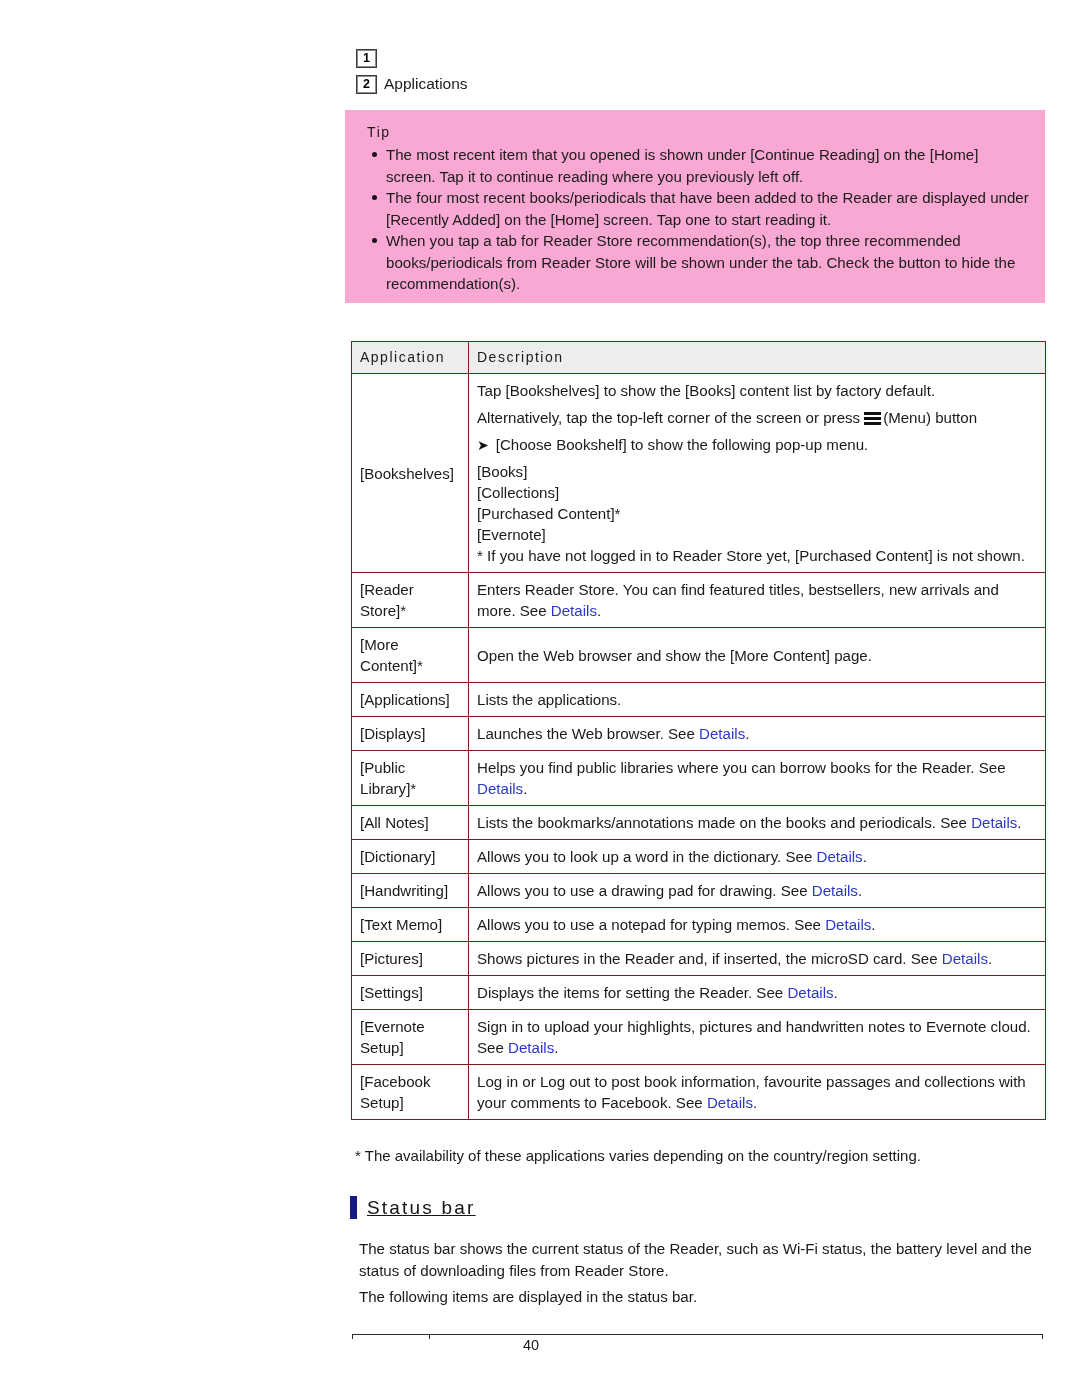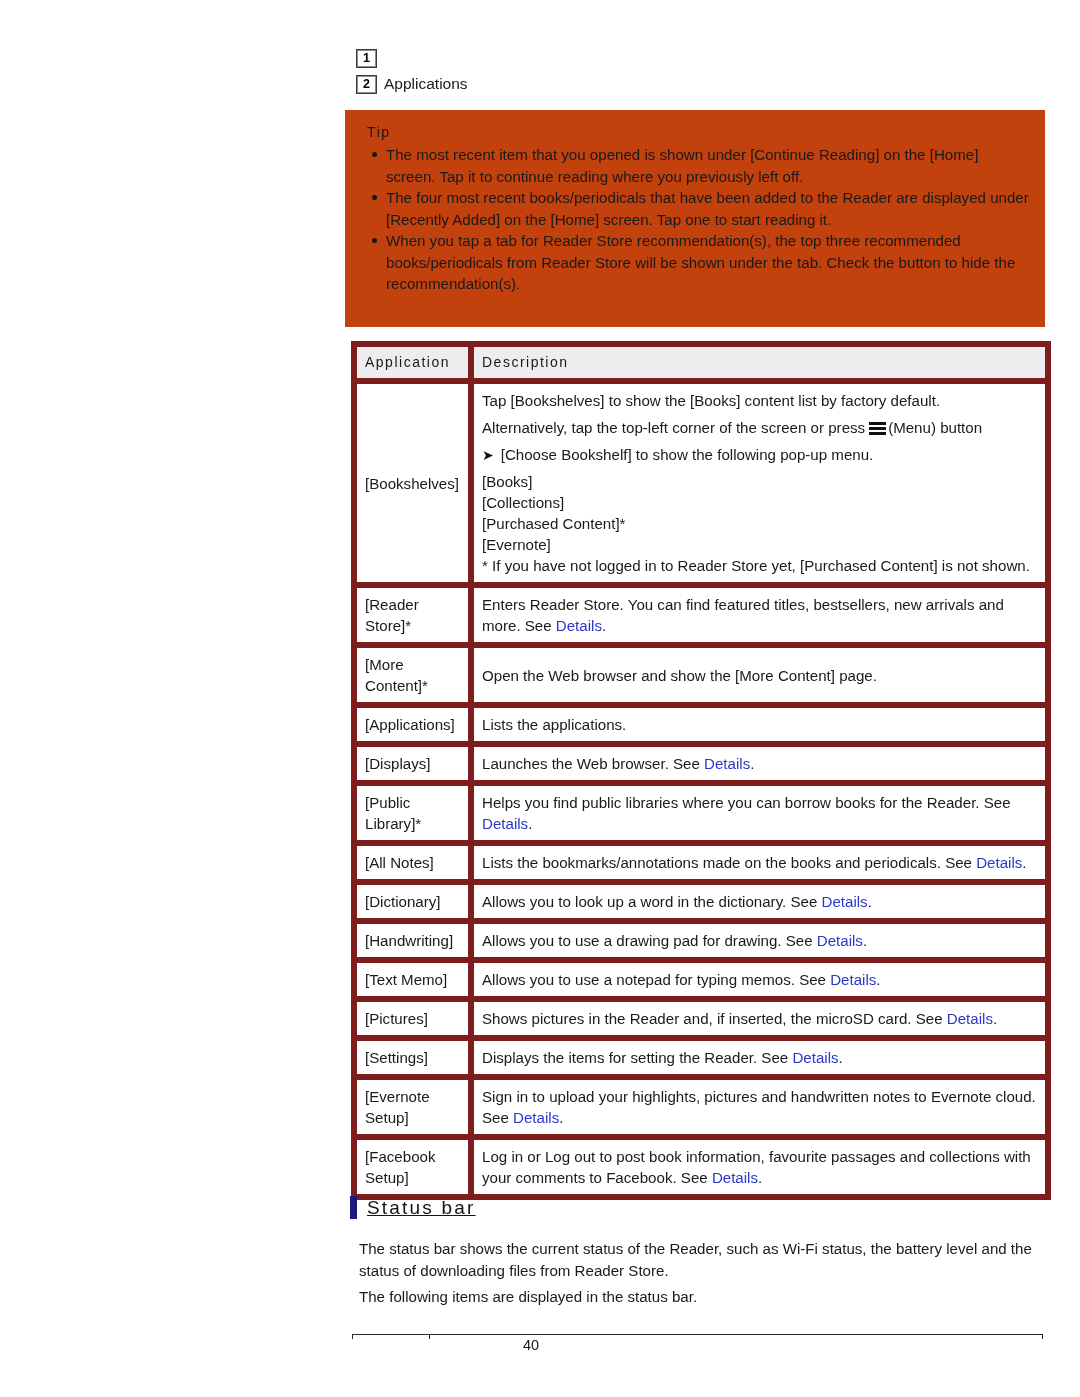--- a/index.html
+++ b/index.html
@@ -56,22 +56,22 @@
     margin-left: 8px;
     white-space: nowrap;
   }
 
   
   .tipbox {
     position: absolute;
     left: 345px;
     top: 110px;
     width: 700px;
-    background: #c2410c;
-    padding: 12px 14px 32px 14px;
+    background: #f9a8d4;
+    padding: 12px 14px 8px 14px;
     box-sizing: border-box;
   }
   .tip-title {
     font-size: 14px;
     letter-spacing: 1.6px;
     color: #1a1a1a;
     margin: 2px 0 4px 8px;
   }
   ul.tip-list {
     list-style: none;
@@ -100,21 +100,21 @@
   
   table.apptable {
     position: absolute;
     left: 351px;
     top: 341px;
     width: 694px;
     border-collapse: collapse;
     table-layout: fixed;
   }
   table.apptable td, table.apptable th {
-    border: 6px solid #7f1d1d;
+    border: 1px solid #7f1d1d;
     vertical-align: middle;
     padding: 6px 7px 6px 8px;
     font-size: 15.1px;
     line-height: 21px;
     color: #1a1a1a;
     font-weight: normal;
     text-align: left;
   }
   table.apptable th {
     background: #ededed;
@@ -344,20 +344,21 @@
           <td class="app-cell">[Evernote Setup]</td>
           <td><span>Sign in to upload your highlights, pictures and handwritten notes to Evernote cloud. See </span><span class="link">Details</span><span>.</span></td>
         </tr>
         <tr>
           <td class="app-cell">[Facebook Setup]</td>
           <td><span>Log in or Log out to post book information, favourite passages and collections with your comments to Facebook. See </span><span class="link">Details</span><span>.</span></td>
         </tr>
       </tbody>
   </table>
 
+  <div class="footnote">* The availability of these applications varies depending on the country/region setting.</div>
 
   <div class="sect-head">
     <span class="sect-bar"></span>
     <span class="sect-title">Status bar</span>
   </div>
   <div class="sect-body">
     <p>The status bar shows the current status of the Reader, such as Wi-Fi status, the battery level and the status of downloading files from Reader Store.</p>
     <p>The following items are displayed in the status bar.</p>
   </div>
 

